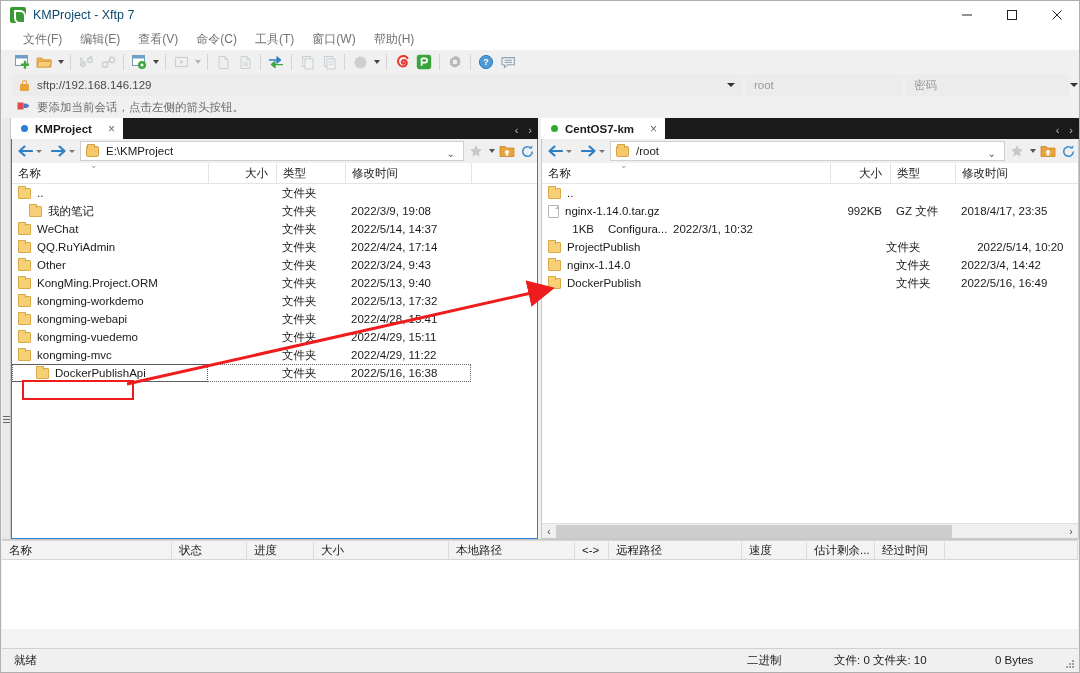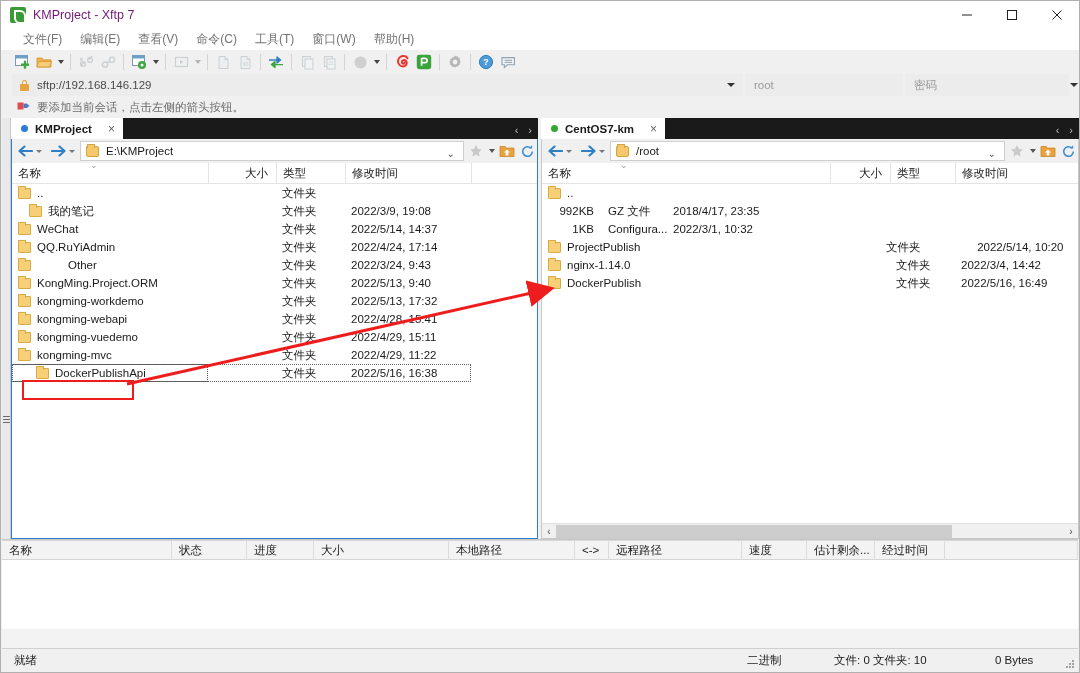--- a/index.html
+++ b/index.html
@@ -28,21 +28,21 @@
   .title-icon {
     width: 16px; height: 16px; margin-left: 9px; margin-right: 7px;
     background: #3a9a35; border-radius: 2px;
     position: relative; flex: none;
   }
   .title-icon:after {
     content: "";
     position: absolute; left: 4px; top: 3px; width: 8px; height: 10px;
     border: 2px solid #fff; border-radius: 0 6px 0 6px;
   }
-  .title-text { font-size: 12.5px; color: #701a75; }
+  .title-text { font-size: 12.5px; color: #0c4a6e; }
   .win-btns { margin-left: auto; display: flex; height: 27px; }
   .win-btn {
     width: 45px; height: 27px; display: flex; align-items: center; justify-content: center;
     font-size: 13px; color: #222;
   }
   .win-btn svg { display: block; }
 
   
   .menubar {
     position: absolute; left: 0; top: 27px; width: 1078px; height: 22px;
@@ -648,21 +648,21 @@
           <div class="row">
             <div class="cell namecell" style="width: 196px;">
               <span class="fi folder"></span>
               <span>QQ.RuYiAdmin</span>
             </div>
             <div class="cell num" style="width: 68px;"></div>
             <div class="cell" style="width: 69px;">文件夹</div>
             <div class="cell" style="width: 126px;">2022/4/24, 17:14</div>
           </div>
           <div class="row">
-            <div class="cell namecell" style="width: 196px; gap: 31px;">
+            <div class="cell namecell" style="width: 196px;">
               <span class="fi folder"></span>
               <span>Other</span>
             </div>
             <div class="cell num" style="width: 68px;"></div>
             <div class="cell" style="width: 69px;">文件夹</div>
             <div class="cell" style="width: 126px;">2022/3/24, 9:43</div>
           </div>
           <div class="row">
             <div class="cell namecell" style="width: 196px;">
               <span class="fi folder"></span>
@@ -799,20 +799,24 @@
           <div class="row">
             <div class="cell namecell" style="width: 288px;">
               <span class="fi folder"></span>
               <span>..</span>
             </div>
             <div class="cell num" style="width: 60px;"></div>
             <div class="cell" style="width: 65px;"></div>
             <div class="cell" style="width: 110px;"></div>
           </div>
           <div class="row">
+            <div class="cell namecell" style="width: 288px;">
+              <span class="fi file"></span>
+              <span>nginx-1.14.0.tar.gz</span>
+            </div>
             <div class="cell num" style="width: 60px;">992KB</div>
             <div class="cell" style="width: 65px;">GZ 文件</div>
             <div class="cell" style="width: 110px;">2018/4/17, 23:35</div>
           </div>
           <div class="row">
             <div class="cell num" style="width: 60px;">1KB</div>
             <div class="cell" style="width: 65px;">Configura...</div>
             <div class="cell" style="width: 110px;">2022/3/1, 10:32</div>
           </div>
           <div class="row">

